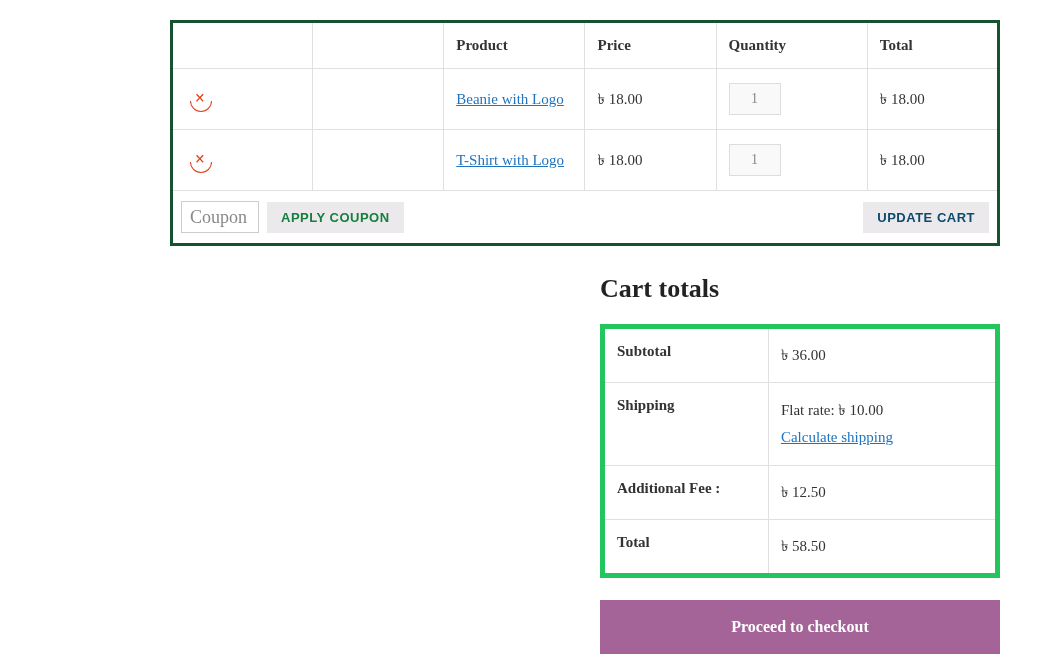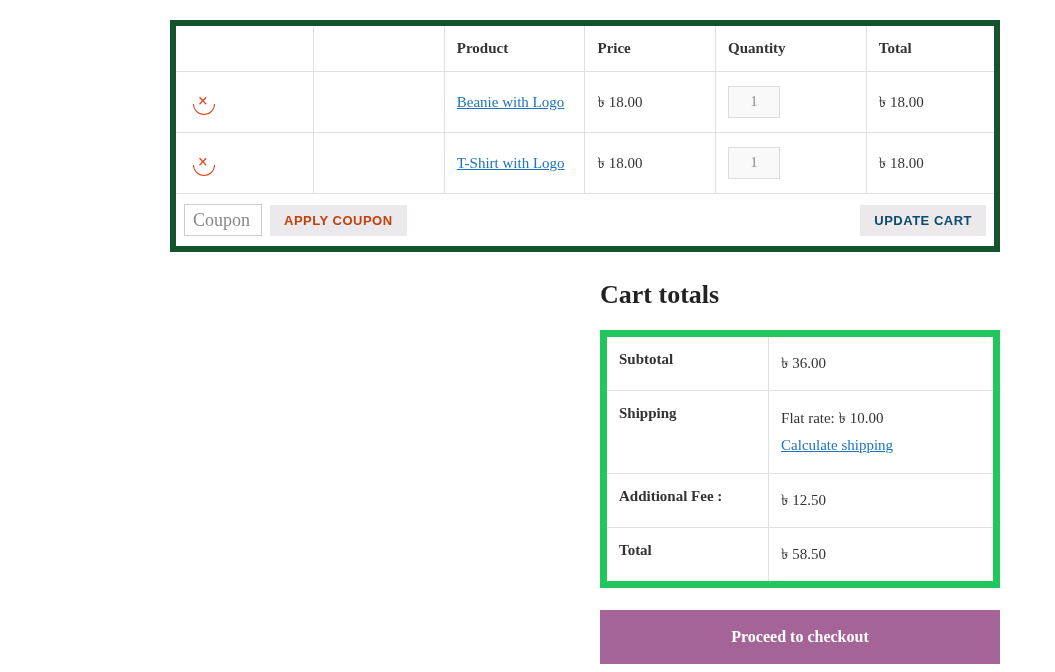--- a/index.html
+++ b/index.html
@@ -14,21 +14,21 @@
       padding: 20px;
     }
     .container {
       width: 1015px;
       margin: 0 auto;
     }
     .cart-table {
       width: 830px;
       margin-left: 150px;
       border-collapse: collapse;
-      border: 6px solid #14532d;
+      border: 3px solid #14532d;
     }
     .cart-table th {
       text-align: left;
       padding: 14px 12px;
       font-weight: bold;
       font-size: 15px;
       border: 1px solid #e0e0e0;
       color: #333;
     }
     .cart-table td {
@@ -107,21 +107,21 @@
       color: #888;
     }
     .btn-secondary {
       background: #ebe9eb;
       border: none;
       padding: 8px 14px;
       font-family: Arial, Helvetica, sans-serif;
       font-weight: bold;
       letter-spacing: 0.5px;
       font-size: 13px;
-      color: #c2410c;
+      color: #15803d;
       cursor: pointer;
     }
     .btn-secondary:disabled {
       color: #0c4a6e;
       cursor: not-allowed;
     }
     .spacer {
       flex: 1;
     }
     .cart-totals-section {
@@ -131,21 +131,21 @@
     }
     .cart-totals-heading {
       font-size: 26px;
       font-weight: bold;
       color: #222;
       margin-bottom: 20px;
     }
     .totals-table {
       width: 100%;
       border-collapse: collapse;
-      border: 7px solid #22c55e;
+      border: 5px solid #22c55e;
     }
     .totals-table th {
       text-align: left;
       font-weight: bold;
       padding: 14px 12px;
       border: 1px solid #e0e0e0;
       width: 42%;
       vertical-align: top;
       font-size: 15px;
     }

